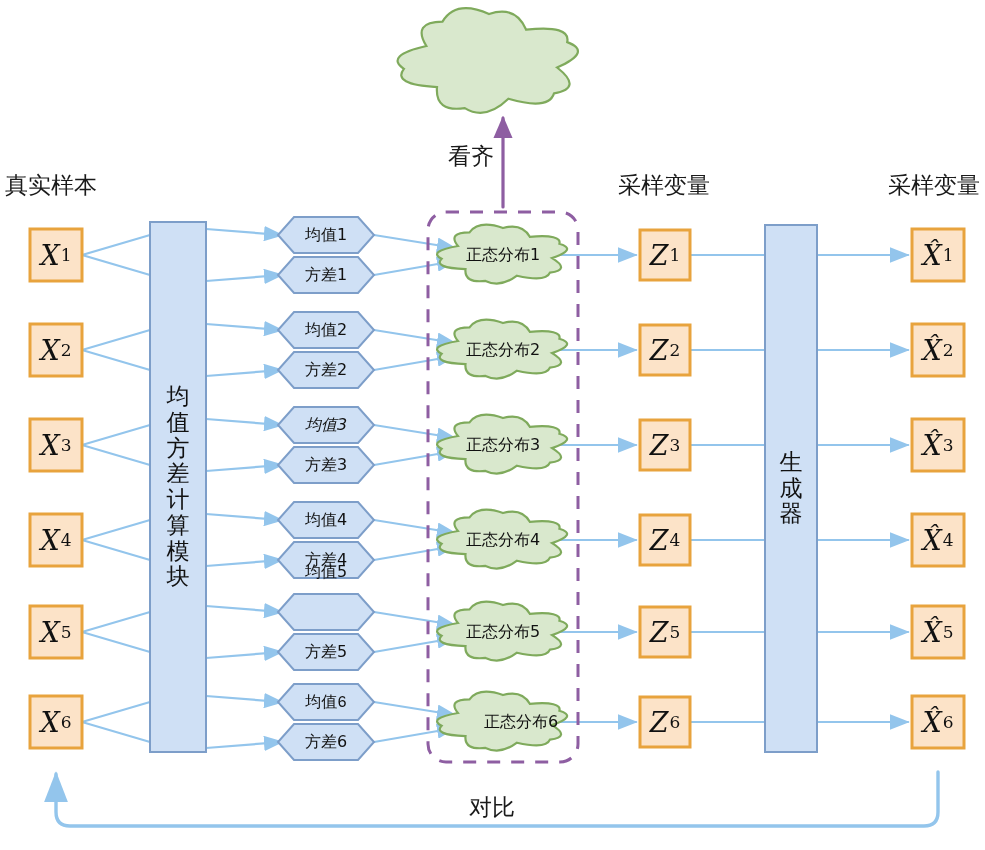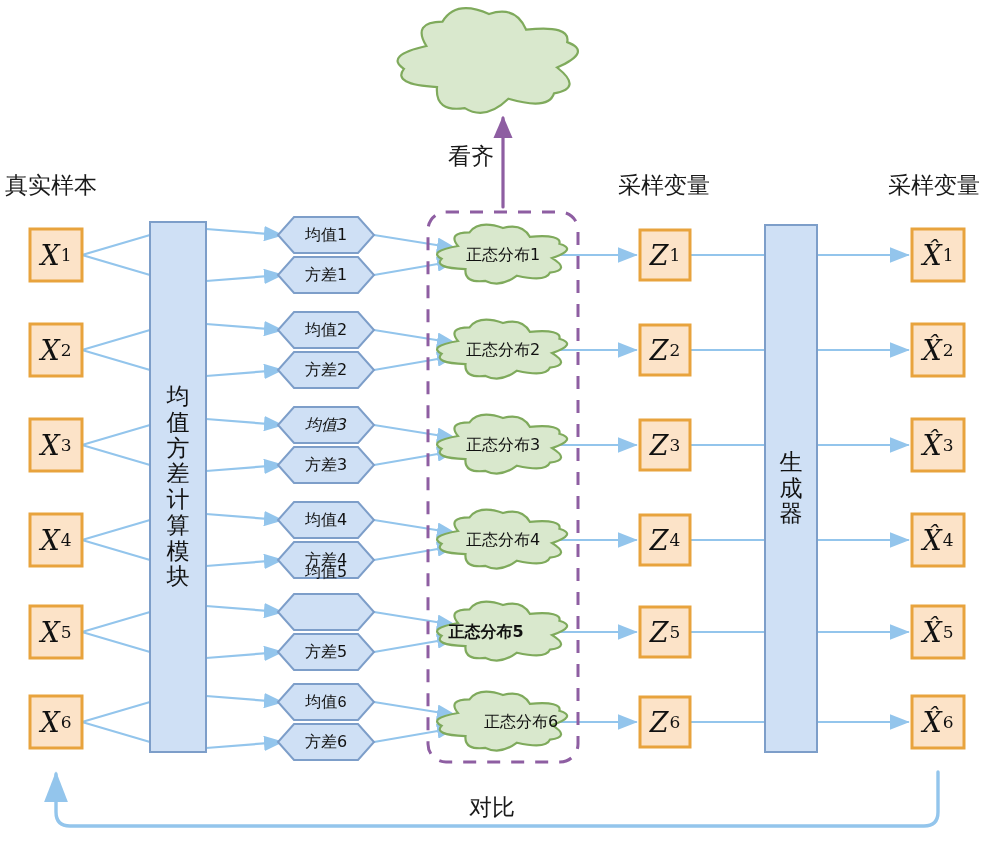--- a/index.html
+++ b/index.html
@@ -208,21 +208,21 @@
       <div class="boxtxt" style="left: 912px; top: 419px; width: 52px; height: 52px;">X̂<sub>3</sub></div>
       <div class="boxtxt" style="left: 30px; top: 514px; width: 52px; height: 52px;">X<sub>4</sub></div>
       <div class="hextxt" style="left: 278px; top: 502px; width: 96px; height: 36px;">均值4</div>
       <div class="hextxt" style="left: 278px; top: 542px; width: 96px; height: 36px; text-align: center;">方差4</div>
       <div class="cloudtxt" style="left: 441px; top: 526px; width: 124px; height: 28px;">正态分布4</div>
       <div class="boxtxt" style="left: 640px; top: 515px; width: 50px; height: 50px;">Z<sub>4</sub></div>
       <div class="boxtxt" style="left: 912px; top: 514px; width: 52px; height: 52px;">X̂<sub>4</sub></div>
       <div class="boxtxt" style="left: 30px; top: 606px; width: 52px; height: 52px;">X<sub>5</sub></div>
       <div class="hextxt" style="left: 278px; top: 560px; width: 96px; height: 25px;">均值5</div>
       <div class="hextxt" style="left: 278px; top: 634px; width: 96px; height: 36px;">方差5</div>
-      <div class="cloudtxt" style="left: 424px; top: 618px; width: 124px; height: 28px; font-weight: bold;">正态分布5</div>
+      <div class="cloudtxt" style="left: 441px; top: 618px; width: 124px; height: 28px;">正态分布5</div>
       <div class="boxtxt" style="left: 640px; top: 607px; width: 50px; height: 50px;">Z<sub>5</sub></div>
       <div class="boxtxt" style="left: 912px; top: 606px; width: 52px; height: 52px;">X̂<sub>5</sub></div>
       <div class="boxtxt" style="left: 30px; top: 696px; width: 52px; height: 52px;">X<sub>6</sub></div>
       <div class="hextxt" style="left: 278px; top: 684px; width: 96px; height: 36px; font-family: Liberation Mono, monospace;">均值6</div>
       <div class="hextxt" style="left: 278px; top: 724px; width: 96px; height: 36px;">方差6</div>
       <div class="cloudtxt" style="left: 459px; top: 708px; width: 124px; height: 28px;">正态分布6</div>
       <div class="boxtxt" style="left: 640px; top: 697px; width: 50px; height: 50px;">Z<sub>6</sub></div>
       <div class="boxtxt" style="left: 912px; top: 696px; width: 52px; height: 52px;">X̂<sub>6</sub></div>
     </div>
 </div>

